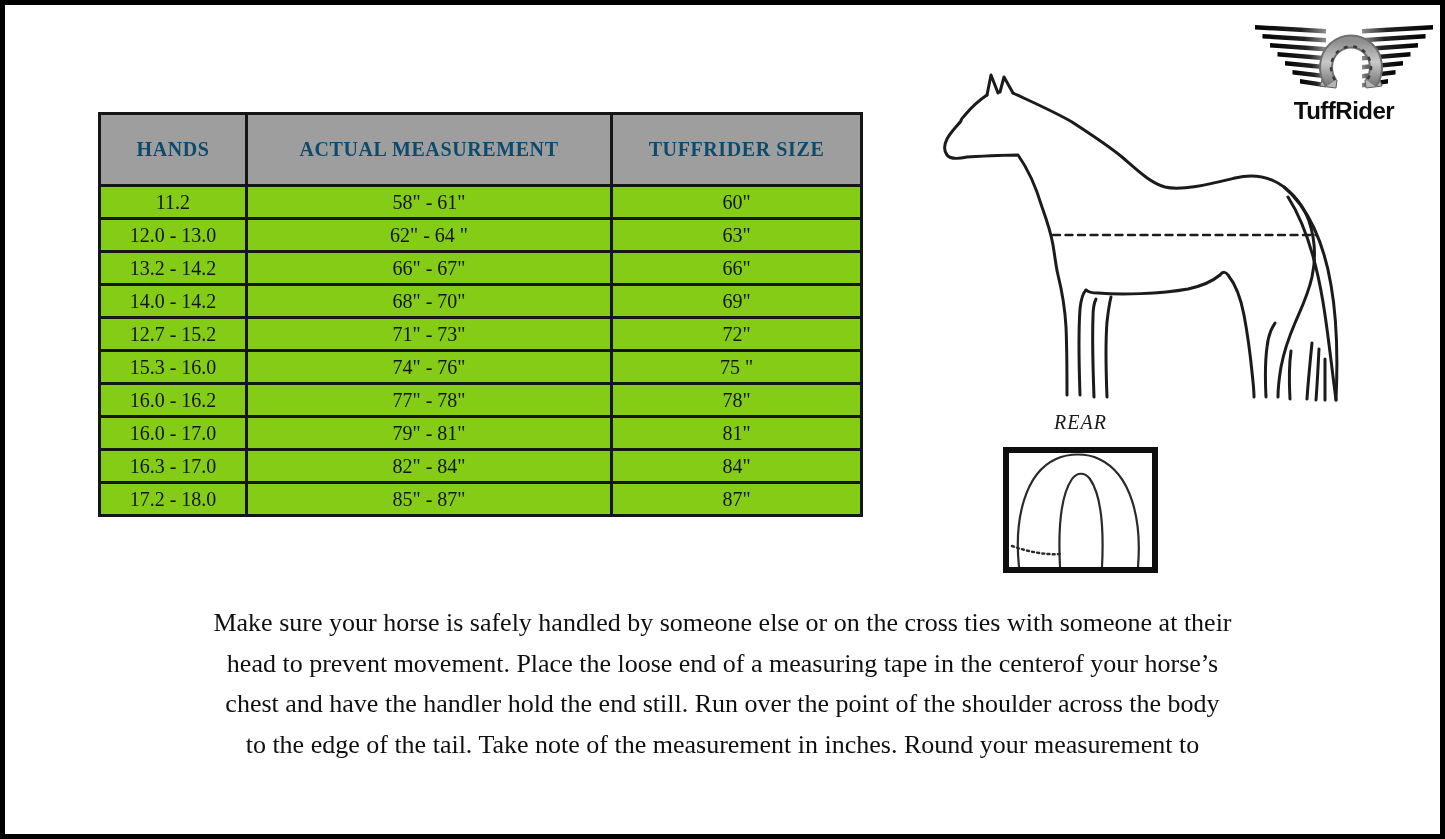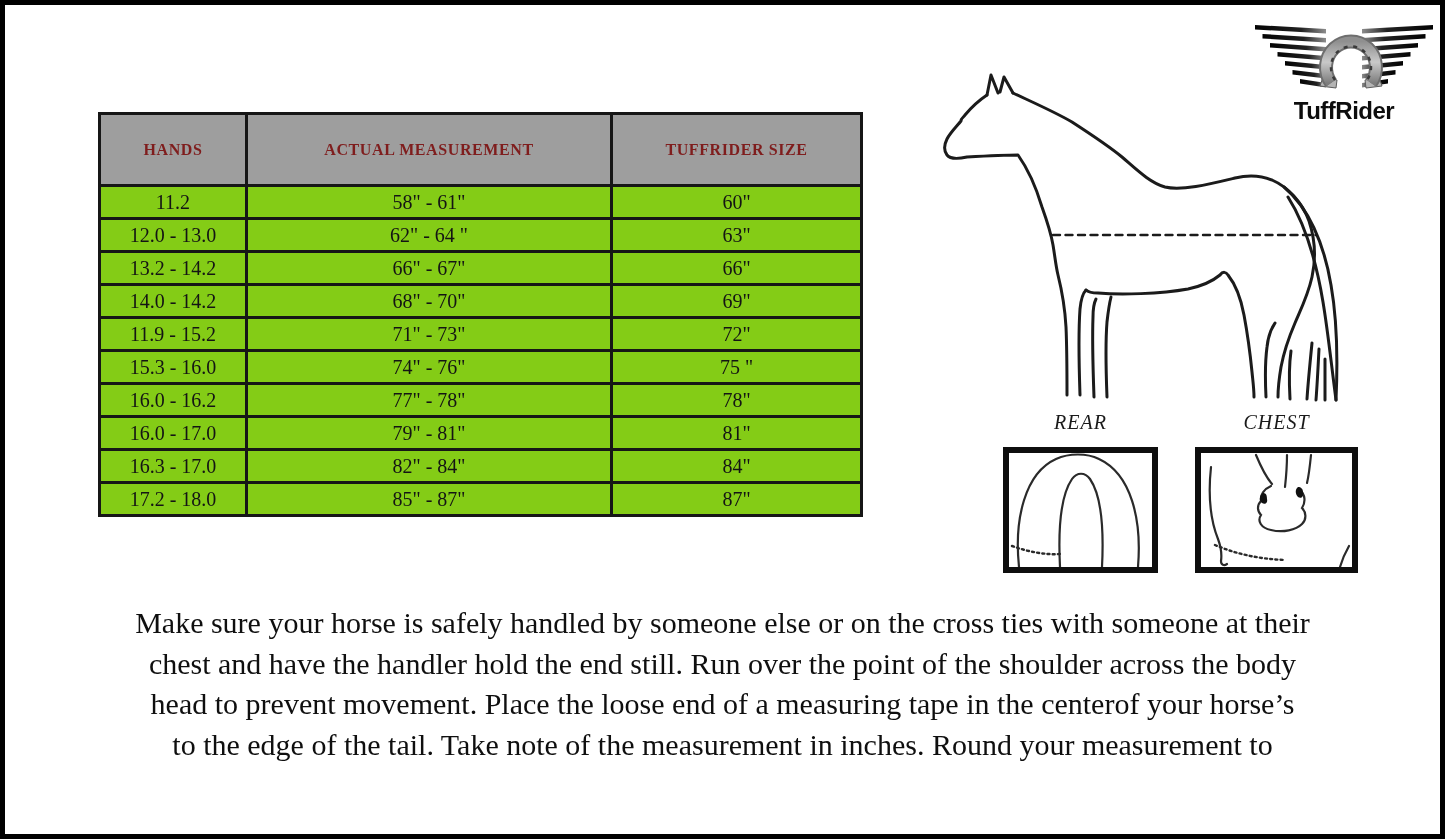--- a/index.html
+++ b/index.html
@@ -14,21 +14,21 @@
   
   table.size-table {
     position:absolute; left:93px; top:107px;
     border-collapse:collapse; table-layout:fixed; width:762px;
   }
   table.size-table th, table.size-table td {
     border:3px solid #161616; text-align:center; vertical-align:middle;
   }
   table.size-table th {
     background:var(--header-bg, #9e9e9e);
-    height:72px; font-size:16px; font-weight:bold; letter-spacing:.6px; color:#7f1d1d;
+    height:72px; font-size:20px; font-weight:bold; letter-spacing:.6px; color:#0c4a6e;
   }
   table.size-table td { height:33px; font-size:20px; line-height:20px; background:#84cc16; }
 
   
   .horse-wrap { position:absolute; left:915px; top:42px; width:460px; height:370px; }
   .horse-wrap svg { display:block; width:100%; height:100%; }
 
   
   .logo { position:absolute; left:1244px; top:12px; width:190px; text-align:center; }
   .logo svg { display:block; margin:0 auto; }
@@ -41,21 +41,21 @@
   .fig { position:absolute; text-align:center; }
   .fig-rear  { left:998px;  top:406px; width:155px; }
   .fig-chest { left:1190px; top:406px; width:163px; }
   .fig-label { font-style:italic; font-size:20px; letter-spacing:1px; color:#1a1a1a; margin-bottom:13px; }
   .fig-box { border:6px solid #0e0e0e; background:#fff; }
   .fig-box svg { display:block; }
 
   
   .instructions {
     position:absolute; left:28px; right:28px; top:598px;
-    text-align:center; font-size:30px; line-height:40.5px; color:#0f0f0f;
+    text-align:center; font-size:26px; line-height:40.5px; color:#0f0f0f;
   }
 </style>
 </head>
 <body>
 
 <div class="page">
 
   <table class="size-table">
     <colgroup>
       <col style="width:147px">
@@ -86,21 +86,21 @@
         <td>13.2 - 14.2</td>
         <td>66" - 67"</td>
         <td>66"</td>
       </tr>
         <tr>
         <td>14.0 - 14.2</td>
         <td>68" - 70"</td>
         <td>69"</td>
       </tr>
         <tr>
-        <td>11.9 - 15.2</td>
+        <td>12.7 - 15.2</td>
         <td>71" - 73"</td>
         <td>72"</td>
       </tr>
         <tr>
         <td>15.3 - 16.0</td>
         <td>74" - 76"</td>
         <td>75 "</td>
       </tr>
         <tr>
         <td>16.0 - 16.2</td>
@@ -207,38 +207,21 @@
     <div class="fig-label">REAR</div>
     <div class="fig-box">
       <svg width="143" height="114" viewBox="0 0 143 114" fill="none" stroke="#2a2a2a" stroke-width="2.2" stroke-linecap="round">
         <path d="M 10,114 C 5,66 16,20 47,6 C 60,0 78,0 90,6 C 122,21 133,66 129,114"></path>
         <path d="M 51,114 C 49,75 52,42 63,26 C 68,19 76,19 81,26 C 92,42 95,75 93,114"></path>
         <path d="M 3,93 C 20,99 36,102 51,101" stroke-dasharray="2 3.2" stroke-width="2.4"></path>
       </svg>
     </div>
   </div>
 
-  <div class="fig fig-chest">
-    <div class="fig-label">CHEST</div>
-    <div class="fig-box">
-      <svg width="151" height="114" viewBox="0 0 151 114" fill="none" stroke="#2a2a2a" stroke-width="2.2" stroke-linecap="round">
-        <path d="M 10,14 C 7,42 9,66 17,86 C 20,94 21,101 20,108 C 20,112 23,113 26,111"></path>
-        <path d="M 55,2 C 60,14 65,24 71,31"></path>
-        <path d="M 86,2 C 86,14 85,25 84,34"></path>
-        <path d="M 110,2 C 109,12 108,22 106,30"></path>
-        <path d="M 70,33 C 63,36 59,42 60,48 C 56,52 56,58 60,62 C 56,68 60,75 70,77
-                 C 82,80 95,77 101,71 C 106,66 105,59 101,55 C 105,49 104,41 99,37"></path>
-        <path d="M 62,40 C 58,42 58,48 61,50 C 64,52 67,50 66,46 C 66,42 65,40 62,40 Z" fill="#111" stroke="none"></path>
-        <path d="M 97,34 C 94,36 94,41 97,44 C 100,46 103,44 102,39 C 102,36 100,34 97,34 Z" fill="#111" stroke="none"></path>
-        <path d="M 14,92 C 35,101 58,106 84,107" stroke-dasharray="2 3.2" stroke-width="2.4"></path>
-        <path d="M 148,93 C 144,100 141,107 139,114"></path>
-      </svg>
-    </div>
-  </div>
 
   <div class="instructions">
     <div>Make sure your horse is safely handled by someone else or on the cross ties with someone at their</div>
+    <div>head to prevent movement. Place the loose end of a measuring tape in the centerof your horse’s</div>
     <div>chest and have the handler hold the end still. Run over the point of the shoulder across the body</div>
-    <div>head to prevent movement. Place the loose end of a measuring tape in the centerof your horse’s</div>
     <div>to the edge of the tail. Take note of the measurement in inches. Round your measurement to</div>
   </div>
 
 </div>
 
 </body></html>

